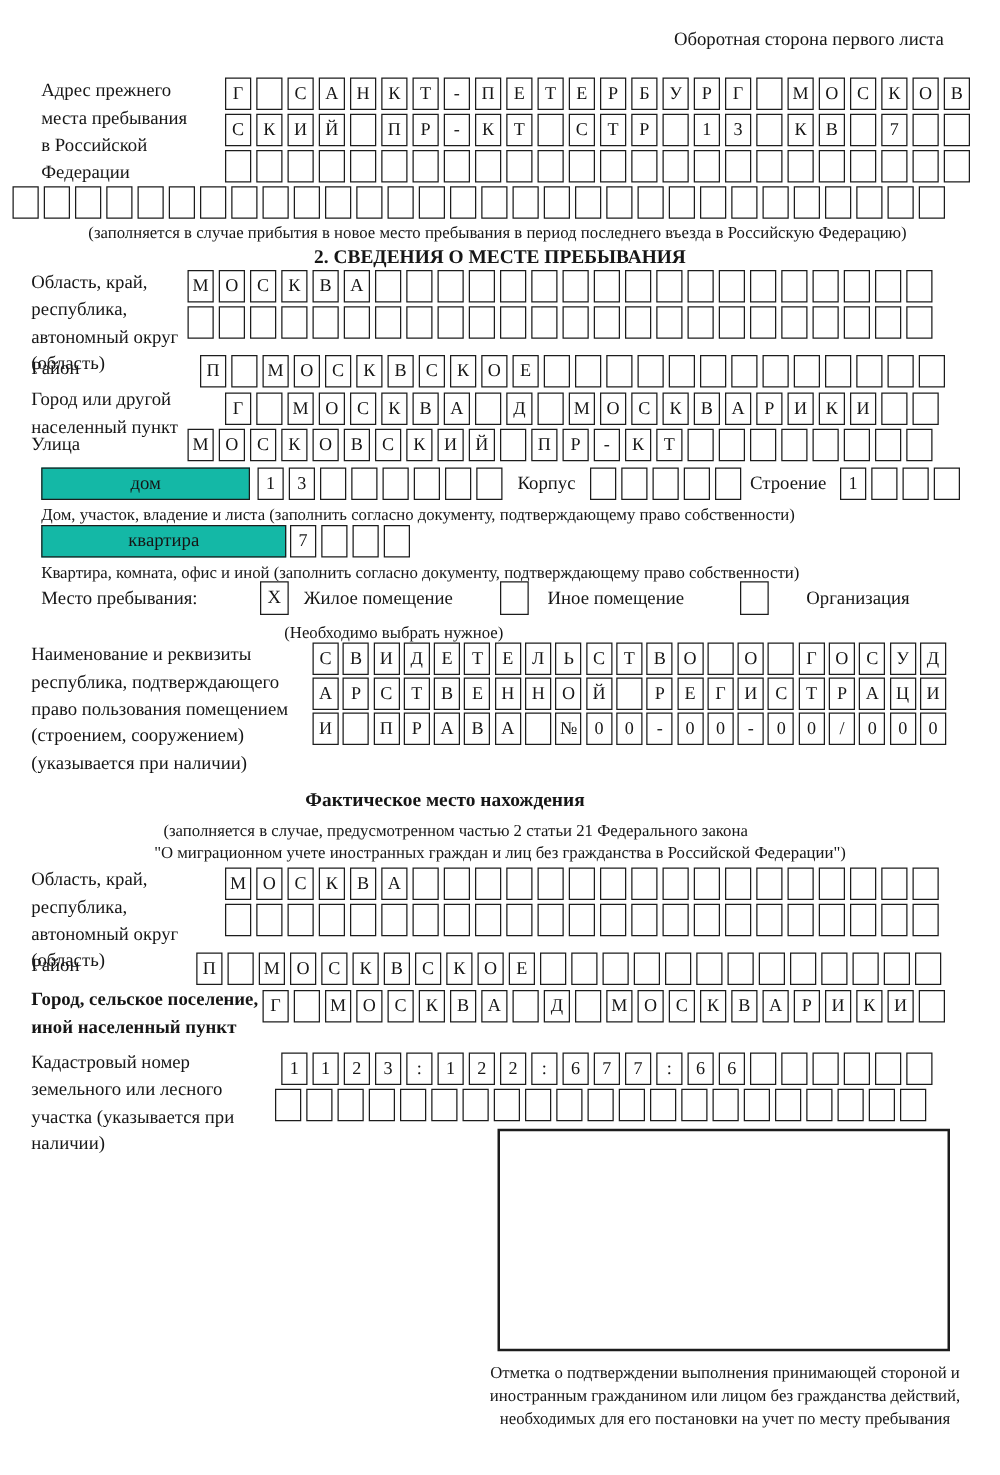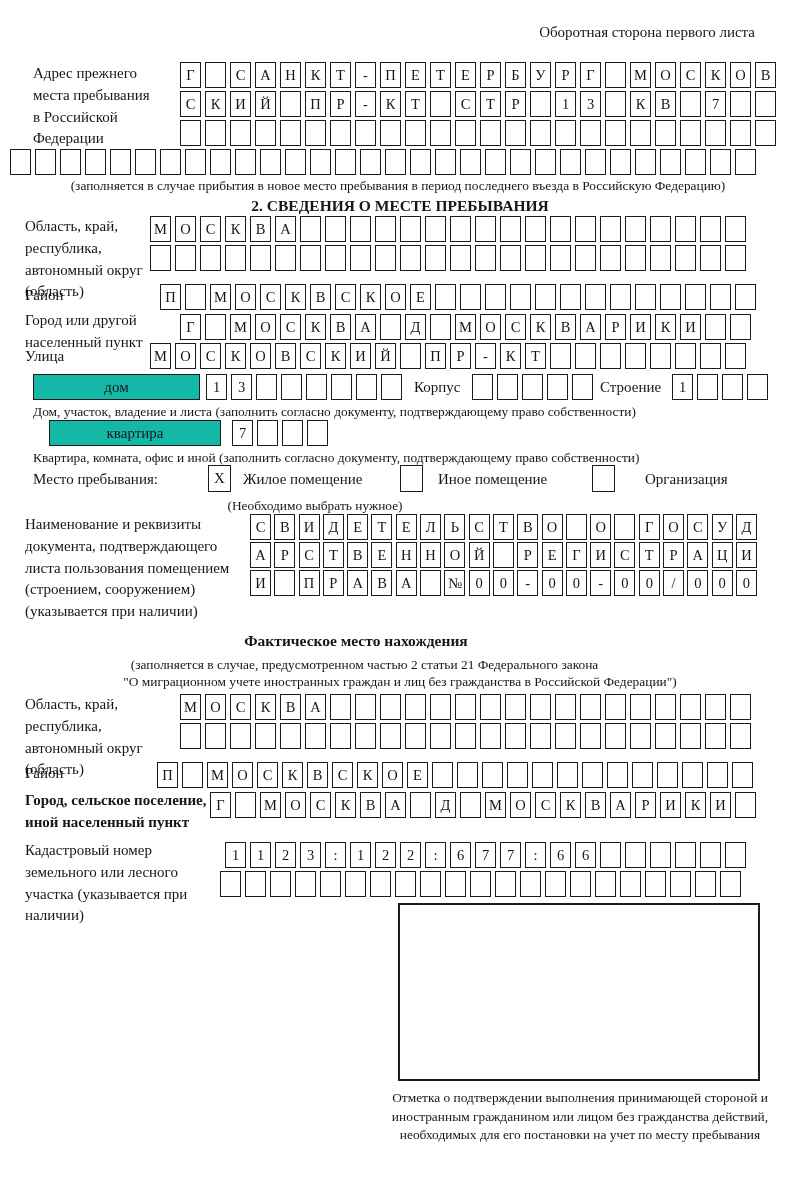--- a/index.html
+++ b/index.html
@@ -308,39 +308,39 @@
     </div>
   <div class="lbl" style="top:377px;left:600px;">Строение</div>
   <div class="boxrow" style="top:374px;left:672px;">
       <span class="cell">1</span>
       <span class="cell"></span>
       <span class="cell"></span>
       <span class="cell"></span>
     </div>
   <div class="cap" style="top:403px;left:33px;">Дом, участок, владение и листа (заполнить согласно документу, подтверждающему право собственности)</div>
 
-  <div class="widebox" style="top:420px;left:33px;width:172px;margin-left:16px;">квартира</div>
+  <div class="widebox" style="top:420px;left:33px;width:196px;">квартира</div>
   <div class="boxrow" style="top:420px;left:232px;">
       <span class="cell">7</span>
       <span class="cell"></span>
       <span class="cell"></span>
       <span class="cell"></span>
     </div>
   <div class="cap" style="top:449px;left:33px;">Квартира, комната, офис и иной (заполнить согласно документу, подтверждающему право собственности)</div>
 
   <div class="lbl" style="top:469px;left:33px;">Место пребывания:</div>
   <div class="checkbox" style="top:465px;left:208px;">X</div>
   <div class="lbl" style="top:469px;left:243px;">Жилое помещение</div>
   <div class="checkbox" style="top:465px;left:400px;"></div>
   <div class="lbl" style="top:469px;left:438px;">Иное помещение</div>
   <div class="checkbox" style="top:465px;left:592px;"></div>
   <div class="lbl" style="top:469px;left:645px;">Организация</div>
   <div class="cap center" style="top:497px;left:160px;width:310px;">(Необходимо выбрать нужное)</div>
 
-  <div class="lbl" style="top:514px;left:25px;width:220px;">Наименование и реквизиты документа, подтверждающего листа пользования помещением (строением, сооружением) (указывается при наличии)</div>
+  <div class="lbl" style="top:514px;left:25px;width:220px;">Наименование и реквизиты республика, подтверждающего право пользования помещением (строением, сооружением) (указывается при наличии)</div>
   <div class="boxrow tight" style="top:514px;left:250px;">
       <span class="cell">С</span>
       <span class="cell">В</span>
       <span class="cell">И</span>
       <span class="cell">Д</span>
       <span class="cell">Е</span>
       <span class="cell">Т</span>
       <span class="cell">Е</span>
       <span class="cell">Л</span>
       <span class="cell">Ь</span>

